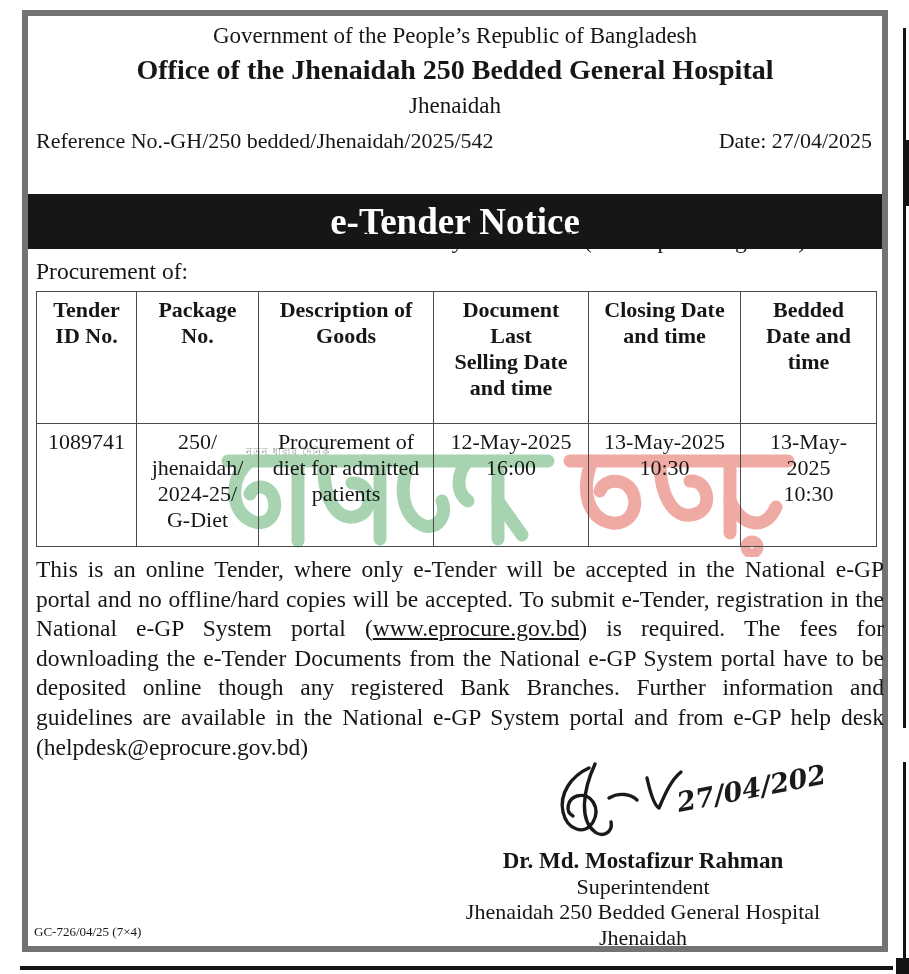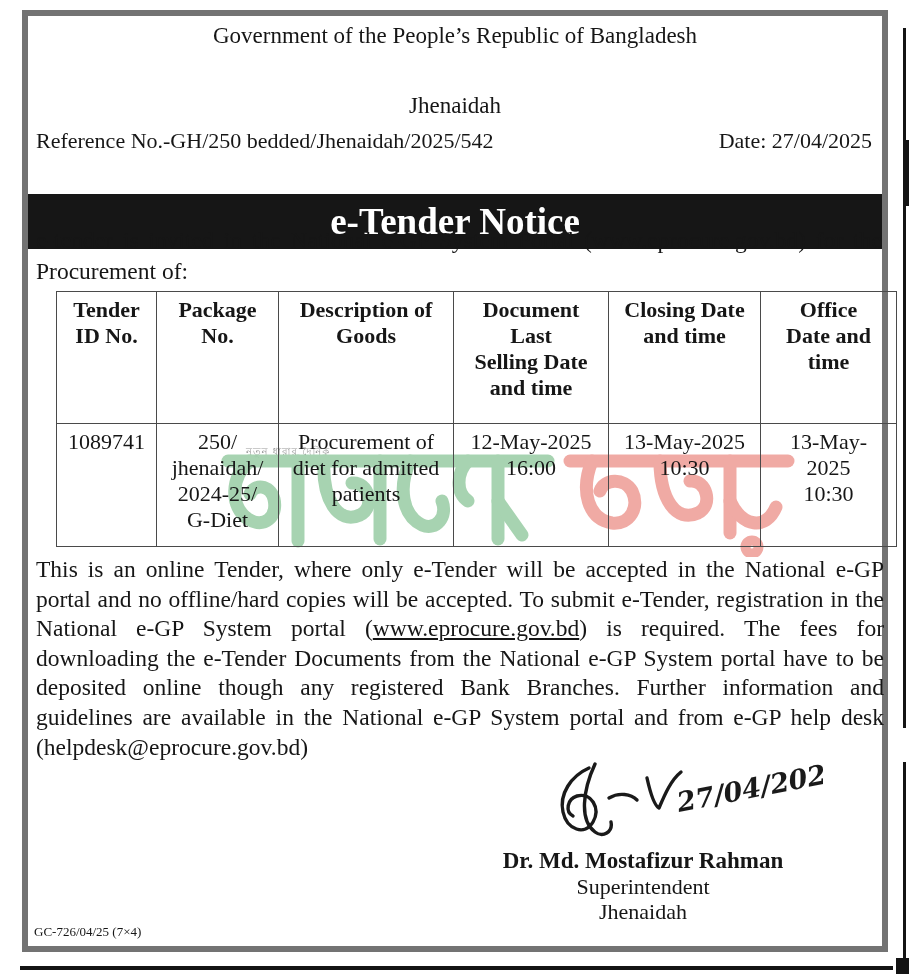--- a/index.html
+++ b/index.html
@@ -33,21 +33,21 @@
     display: flex; align-items: center; justify-content: center;
     font-size: 37px; font-weight: bold; margin-top: 32px;
   }
   .intro {
     position: absolute; top: 209px; left: 8px; width: 846px;
     font-size: 23.5px; line-height: 31px; text-align: justify;
   }
   .tablewrap { position: absolute; top: 275px; left: 8px; width: 840px; }
   table.tender {
     border-collapse: collapse; width: 840px; table-layout: fixed;
-    position: relative; z-index: 2; background: transparent; margin-left: 20px;
+    position: relative; z-index: 2; background: transparent;
   }
   table.tender th, table.tender td {
     border: 1px solid #4a4a4a;
     font-size: 22px; text-align: center; vertical-align: top;
     padding: 5px 2px; background: transparent;
   }
   table.tender th { font-weight: bold; height: 132px; }
   table.tender td { height: 123px; }
   .pre { white-space: pre-line; }
   .watermark {
@@ -82,20 +82,21 @@
   .sliver-corner { position: absolute; left: 896px; top: 958px; width: 13px; height: 16px; background: #141414; }
 </style>
 </head>
 <body>
 
 <div id="page">
 
   <div class="notice">
 
     <div class="hline h1">Government of the People’s Republic of Bangladesh</div>
+    <div class="hline h2">Office of the Jhenaidah 250 Bedded General Hospital</div>
     <div class="hline h3">Jhenaidah</div>
 
     <div class="refrow">
       <span>Reference No.-GH/250 bedded/Jhenaidah/2025/542</span>
       <span>Date: 27/04/2025</span>
     </div>
 
     <div class="banner" style="background: rgb(22, 22, 22); color: rgb(255, 255, 255);">
       <span>e-Tender Notice</span>
     </div>
@@ -144,21 +145,21 @@
             <th class="pre">Package
 No.</th>
             <th class="pre">Description of
 Goods</th>
             <th class="pre">Document
 Last
 Selling Date
 and time</th>
             <th class="pre">Closing Date
 and time</th>
-            <th class="pre">Office
+            <th class="pre">Bedded
 Date and
 time</th>
           </tr>
         </thead>
         <tbody>
           <tr>
             <td>1089741</td>
             <td class="pre">250/
 jhenaidah/
 2024-25/
@@ -184,20 +185,21 @@
         <path d="M52,10 C40,36 36,66 52,78 C60,84 70,78 68,68"></path>
         <path d="M66,44 C76,38 88,40 94,46"></path>
         <path d="M104,24 C108,42 112,52 116,54 C122,40 128,26 138,18"></path>
       </g>
       <text x="136" y="58" font-size="27" font-style="italic" font-weight="bold" font-family="DejaVu Serif, serif" fill="#1a1a1a" stroke="none" transform="rotate(-11 136 58)">27/04/2025</text>
     </svg>
 
     <div class="signblock">
       <div class="name">Dr. Md. Mostafizur Rahman</div>
       <div class="line">Superintendent</div>
+      <div class="line">Jhenaidah 250 Bedded General Hospital</div>
       <div class="line">Jhenaidah</div>
     </div>
 
     <div class="gccode">GC-726/04/25 (7×4)</div>
   </div>
 
   <div class="next-notice-edge"></div>
   <div class="sliver-line-a"></div>
   <div class="sliver-line-b"></div>
   <div class="sliver-block"></div>

